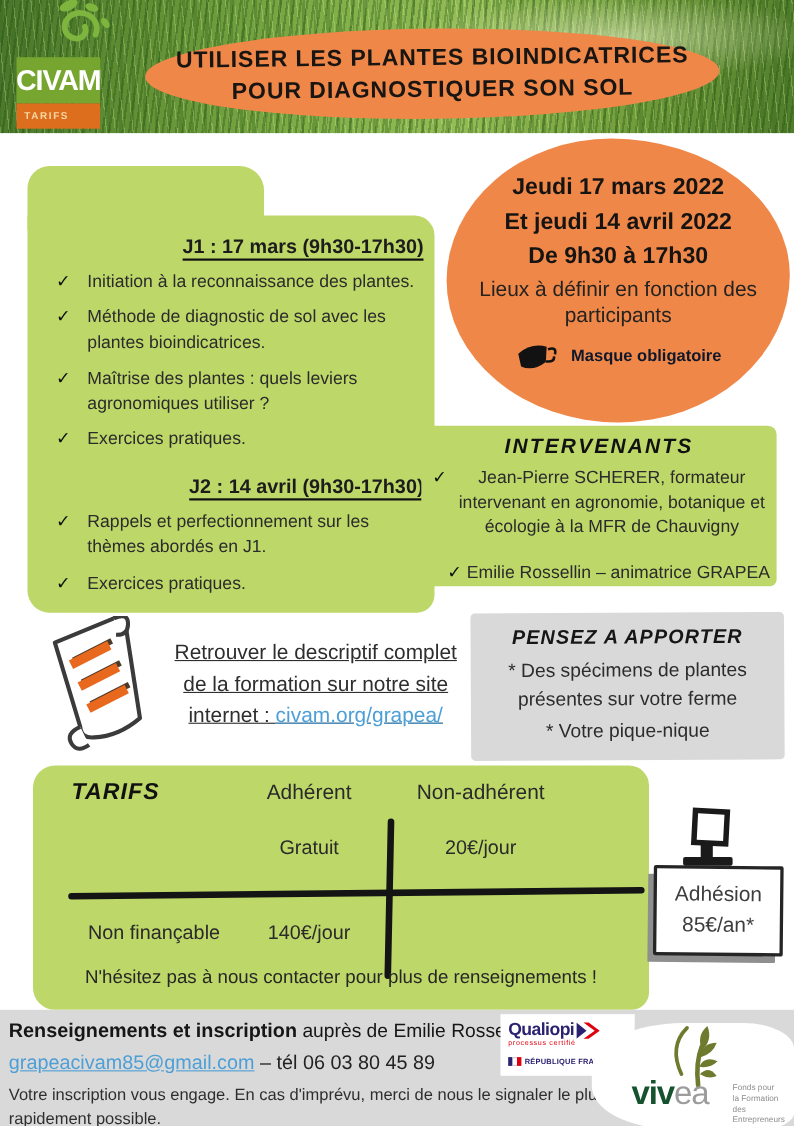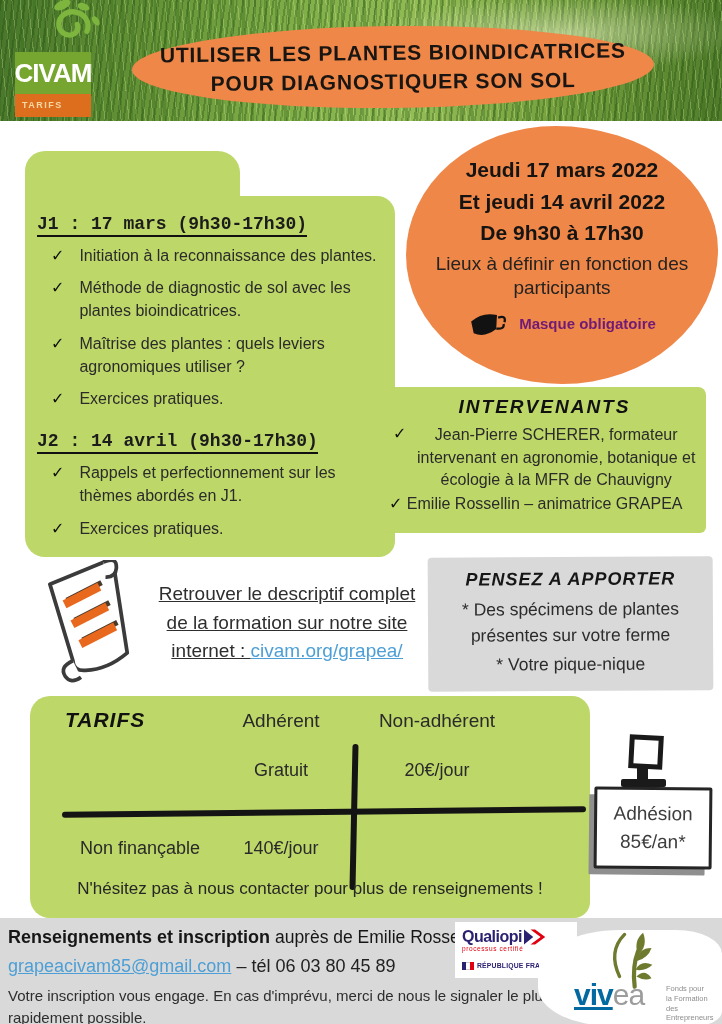--- a/index.html
+++ b/index.html
@@ -24,42 +24,42 @@
   .title-blob{left:132px;top:26px;width:522px;height:82px;background:#EF8749;border-radius:50%;
     transform:rotate(-.6deg);display:flex;flex-direction:column;align-items:center;justify-content:center;}
   .title-blob div{font-size:21px;font-weight:bold;letter-spacing:.8px;color:#181512;line-height:1.4;}
 
   
   .greenbox{background:#BDD768;}
   .prog-tab{left:25px;top:151px;width:215px;height:58px;border-radius:20px 22px 0 0;}
   .prog-main{left:25px;top:196px;width:370px;height:361px;border-radius:0 18px 16px 20px;
     box-sizing:border-box;padding:12px 10px 0 12px;}
   .prog-title{left:60px;top:164px;font-weight:bold;font-style:italic;font-size:20px;letter-spacing:2px;color:#111;}
-  .day-heading{text-align:left;margin:6px 0 8px;font-family:Liberation Mono, monospace;}
+  .day-heading{text-align:right;margin:6px 0 8px;}
   .day-heading span{font-weight:bold;font-size:18px;border-bottom:2.5px solid #111;padding-bottom:1px;}
   .checklist{list-style:none;margin:0;padding:0;}
   .checklist li{display:flex;gap:15px;padding:2px 0 7px 14px;font-size:16px;line-height:1.45;color:#2b2b2b;}
   .check{font-weight:bold;font-size:16px;color:#0e0e0e;flex:0 0 auto;}
   .j2{margin-top:14px;}
 
   
   .circle{left:406px;top:126px;width:312px;height:258px;background:#EF8749;
     border-radius:48% 52% 50% 50% / 50% 48% 52% 50%;text-align:center;box-sizing:border-box;padding-top:28px;}
   .c-bold{font-size:21px;font-weight:bold;line-height:1.5;color:#161412;}
   .c-loc{font-size:19px;line-height:1.3;color:#252320;width:282px;margin:3px auto 0;}
   .mask-row{margin-top:9px;display:flex;align-items:center;justify-content:center;gap:9px;}
-  .mask-row b{font-size:15px;color:#701a75;}
+  .mask-row b{font-size:15px;color:#0f172a;}
 
   
   .interv{left:383px;top:387px;width:323px;height:146px;border-radius:6px 8px 6px 8px;
     box-sizing:border-box;padding:9px 6px 0 6px;}
   .interv-title{text-align:center;font-weight:bold;font-style:italic;font-size:19px;letter-spacing:2px;color:#111;}
   .interv-item1{display:flex;gap:8px;padding:6px 2px 0 4px;}
   .interv-item1 .txt{flex:1;font-size:16px;line-height:1.42;text-align:center;color:#2b2b2b;}
-  .interv-item2{font-size:16px;text-align:left;margin-top:2px;color:#2b2b2b;}
+  .interv-item2{font-size:16px;text-align:right;margin-top:18px;color:#2b2b2b;}
 
   
   .scroll-icon{left:28px;top:560px;width:122px;height:130px;}
   .desc-text{left:148px;top:580px;width:278px;text-align:center;font-size:19px;line-height:1.5;color:#2e2e2e;text-decoration:underline;}
   .link{color:#4D9FD6;text-decoration:underline;cursor:pointer;}
 
   
   .apporter{left:428px;top:557px;width:285px;height:134px;background:#D9D9D9;border-radius:4px;
     transform:rotate(-.3deg);text-align:center;box-sizing:border-box;padding-top:12px;}
   .apporter-title{font-weight:bold;font-style:italic;font-size:18px;letter-spacing:1px;color:#161616;}
@@ -94,21 +94,21 @@
   .q-row{display:flex;align-items:center;gap:2px;}
   .q-name{font-weight:bold;font-size:16px;color:#2B2171;letter-spacing:-.5px;}
   .q-sub{font-size:6.5px;color:#E1000F;letter-spacing:.6px;margin-top:-1px;}
   .q-rep{display:flex;align-items:center;gap:3px;margin-top:4px;}
   .q-rep span.flag{display:inline-block;width:4px;height:8px;}
   .q-rep .t{font-size:6.8px;font-weight:bold;color:#2B2171;letter-spacing:.2px;}
   .vivea-blob{left:538px;top:12px;width:184px;height:96px;background:#fff;border-radius:45% 25% 15% 40%;}
   .vivea{left:548px;top:14px;width:174px;height:92px;}
   .v-tree{left:50px;top:-6px;width:70px;height:64px;}
   .v-word{left:26px;top:48px;font-size:30px;font-weight:bold;letter-spacing:-1px;line-height:1;}
-  .v-word .b{color:#0369a1;text-decoration:underline;}
+  .v-word .b{color:#14532d;}
   .v-word .l{color:#9C9C9C;font-weight:normal;}
   .v-tag{left:118px;top:52px;font-size:7.5px;color:#8E8E8E;line-height:1.3;}
   .v-tag .dark{color:#5c5c44;font-weight:bold;}
 </style>
 </head>
 <body>
 
 <div class="page">
 
   <div class="abs hero">

